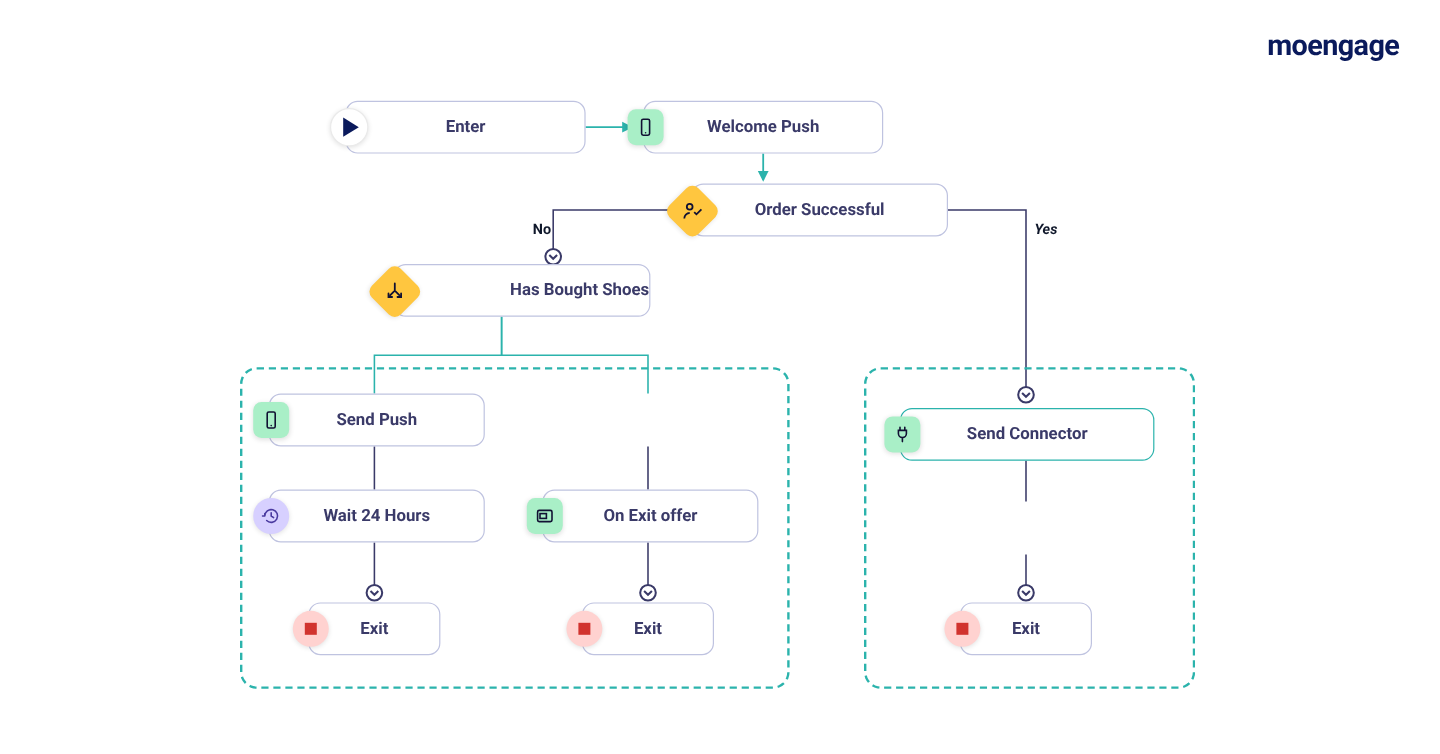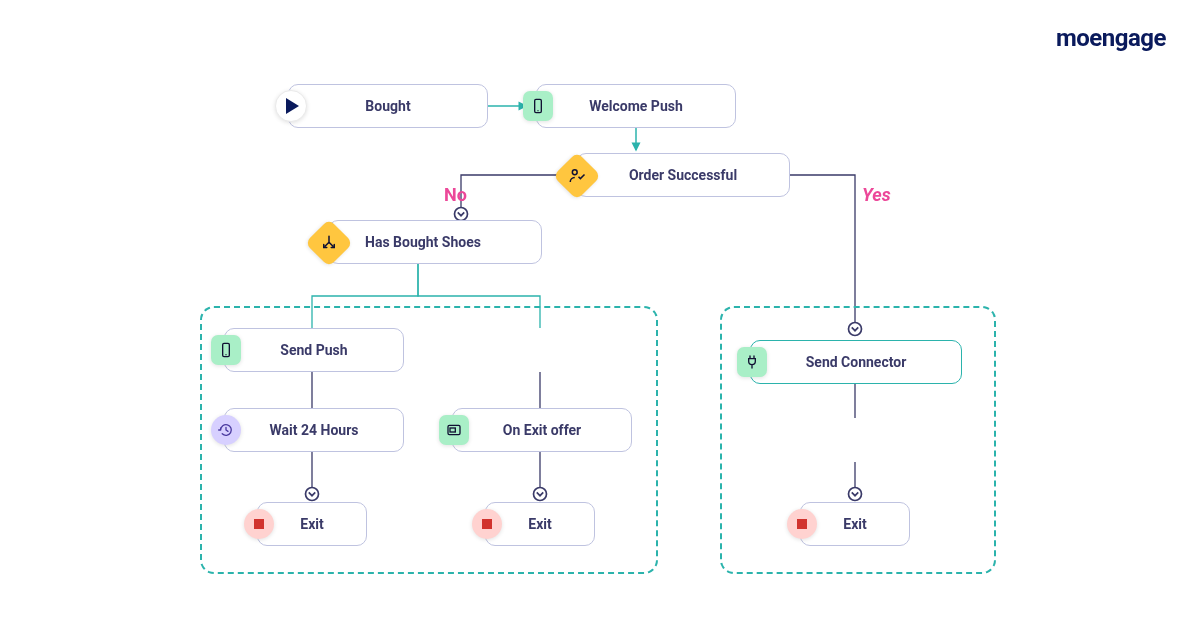--- a/index.html
+++ b/index.html
@@ -84,23 +84,23 @@
 
   .dashgroup {
     position: absolute;
     border: 2px dashed #2bb3ac;
     border-radius: 14px;
     background: transparent;
   }
 
   .label {
     position: absolute;
-    font-size: 18px;
+    font-size: 12px;
     font-weight: 700;
-    color: #ec4899;
+    color: #0f172a;
   }
 
   svg.wires { position:absolute; inset:0; pointer-events:none; }
 
   
   .stop-square { width: 10px; height: 10px; background: #d1332e; }
 
   
   .play-triangle {
     width: 0; height: 0;
@@ -147,21 +147,21 @@
 
   <line x1="855" y1="384" x2="855" y2="418" stroke="#3a3a68" stroke-width="1.3"></line>
   <line x1="855" y1="462" x2="855" y2="494" stroke="#3a3a68" stroke-width="1.3" marker-end="url(#dot)"></line>
 
 </svg>
 
 <div class="node" style="left:288px; top:84px; width:200px;">
   <div class="icon-badge badge-white round">
     <div class="play-triangle"></div>
   </div>
-  <span>Bought</span>
+  <span>Enter</span>
 </div>
 
 <div class="node" style="left:576px; top:153px; width:214px;">
   <div class="diamond" style="left:-17px; top:5px;">
     <div class="diamond-inner">
       <svg width="18" height="18" viewBox="0 0 24 24">
             <circle cx="9" cy="7" r="3.2" fill="none" stroke="#113" stroke-width="2"></circle>
             <path d="M3 20c0-3.3 2.7-6 6-6" fill="none" stroke="#113" stroke-width="2"></path>
             <path d="M14 13l2.5 2.5L22 10" fill="none" stroke="#113" stroke-width="2"></path>
           </svg>
@@ -176,21 +176,21 @@
           <rect x="7" y="2" width="10" height="20" rx="2" fill="none" stroke="#113" stroke-width="2"></rect>
           <circle cx="12" cy="19" r="1" fill="#113"></circle>
         </svg>
   </div>
   <span>Welcome Push</span>
 </div>
 
 <div class="label" style="left:444px; top:184px;">No</div>
 <div class="label" style="left:862px; top:184px;font-style:italic;">Yes</div>
 
-<div class="node" style="left:328px; top:220px; width:214px; justify-content:flex-start; padding-left:36px;">
+<div class="node" style="left:328px; top:220px; width:214px; justify-content:flex-end; padding-left:36px;">
   <div class="diamond" style="left:-17px; top:5px;">
     <div class="diamond-inner">
       <svg width="18" height="18" viewBox="0 0 24 24">
             <path d="M12 3v8M12 11l-5 5M12 11l5 5M5 14v4h4M19 14v4h-4" fill="none" stroke="#113" stroke-width="2" stroke-linecap="round"></path>
           </svg>
     </div>
   </div>
   <span>Has Bought Shoes</span>
 </div>
 

